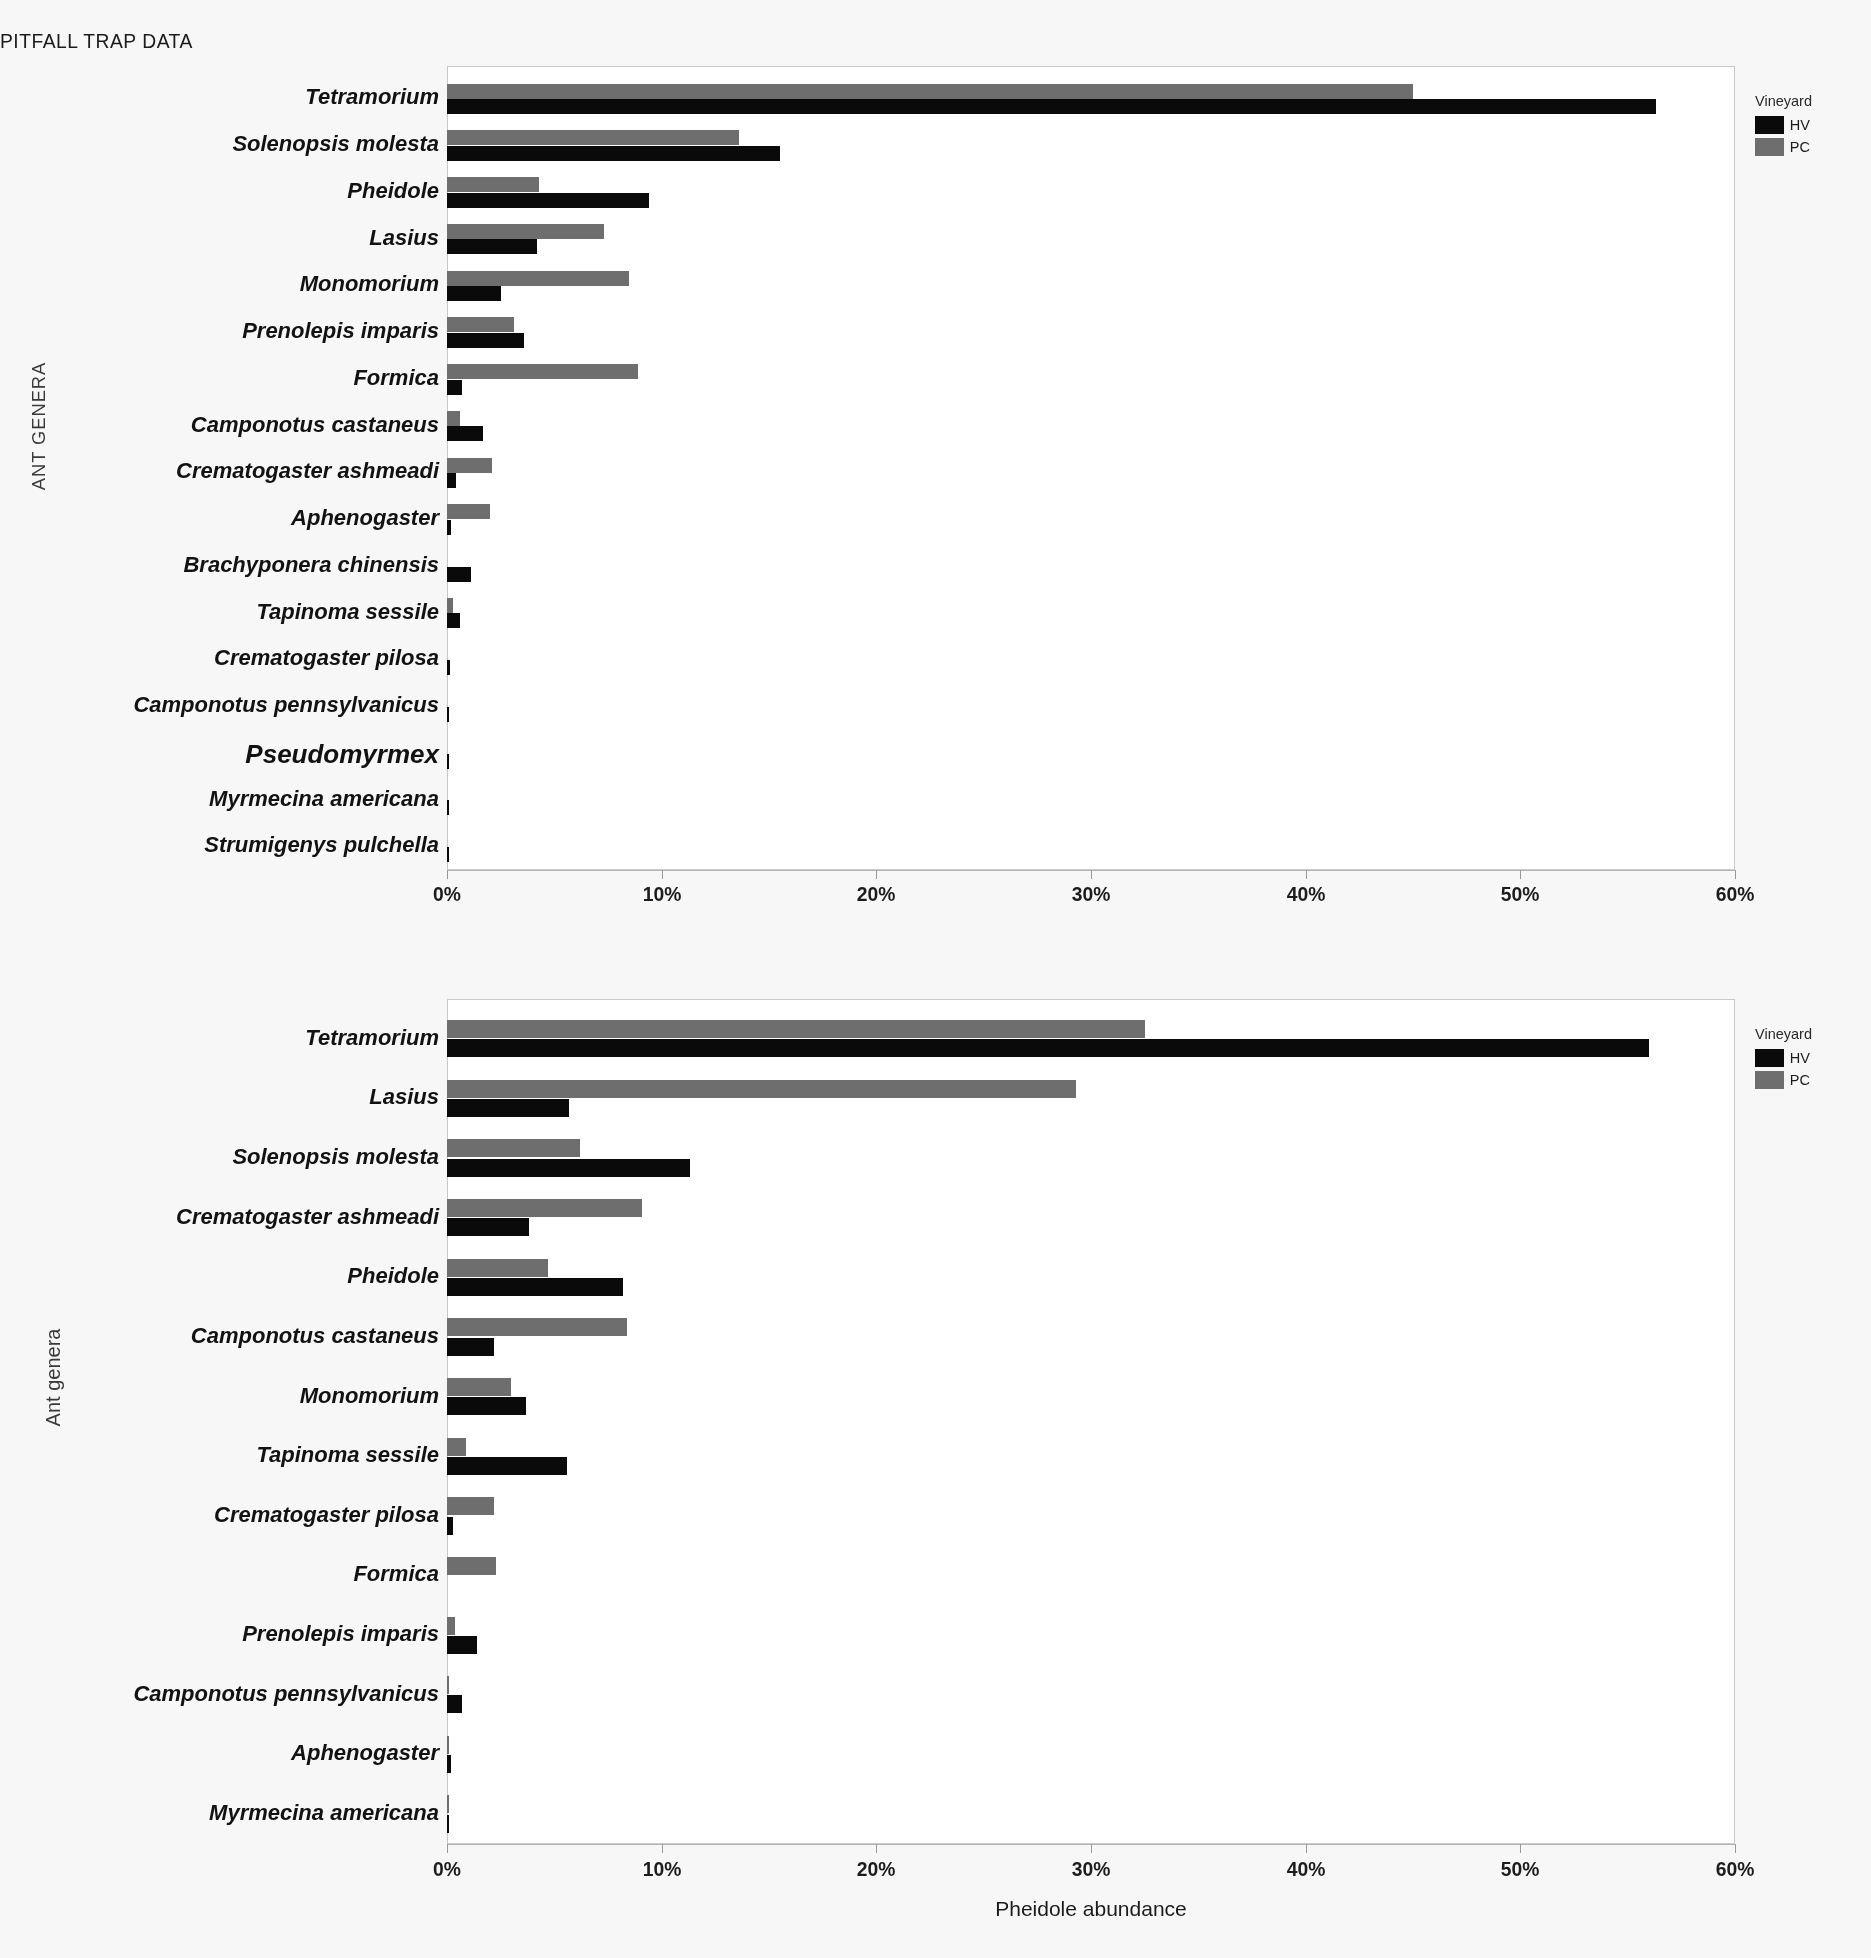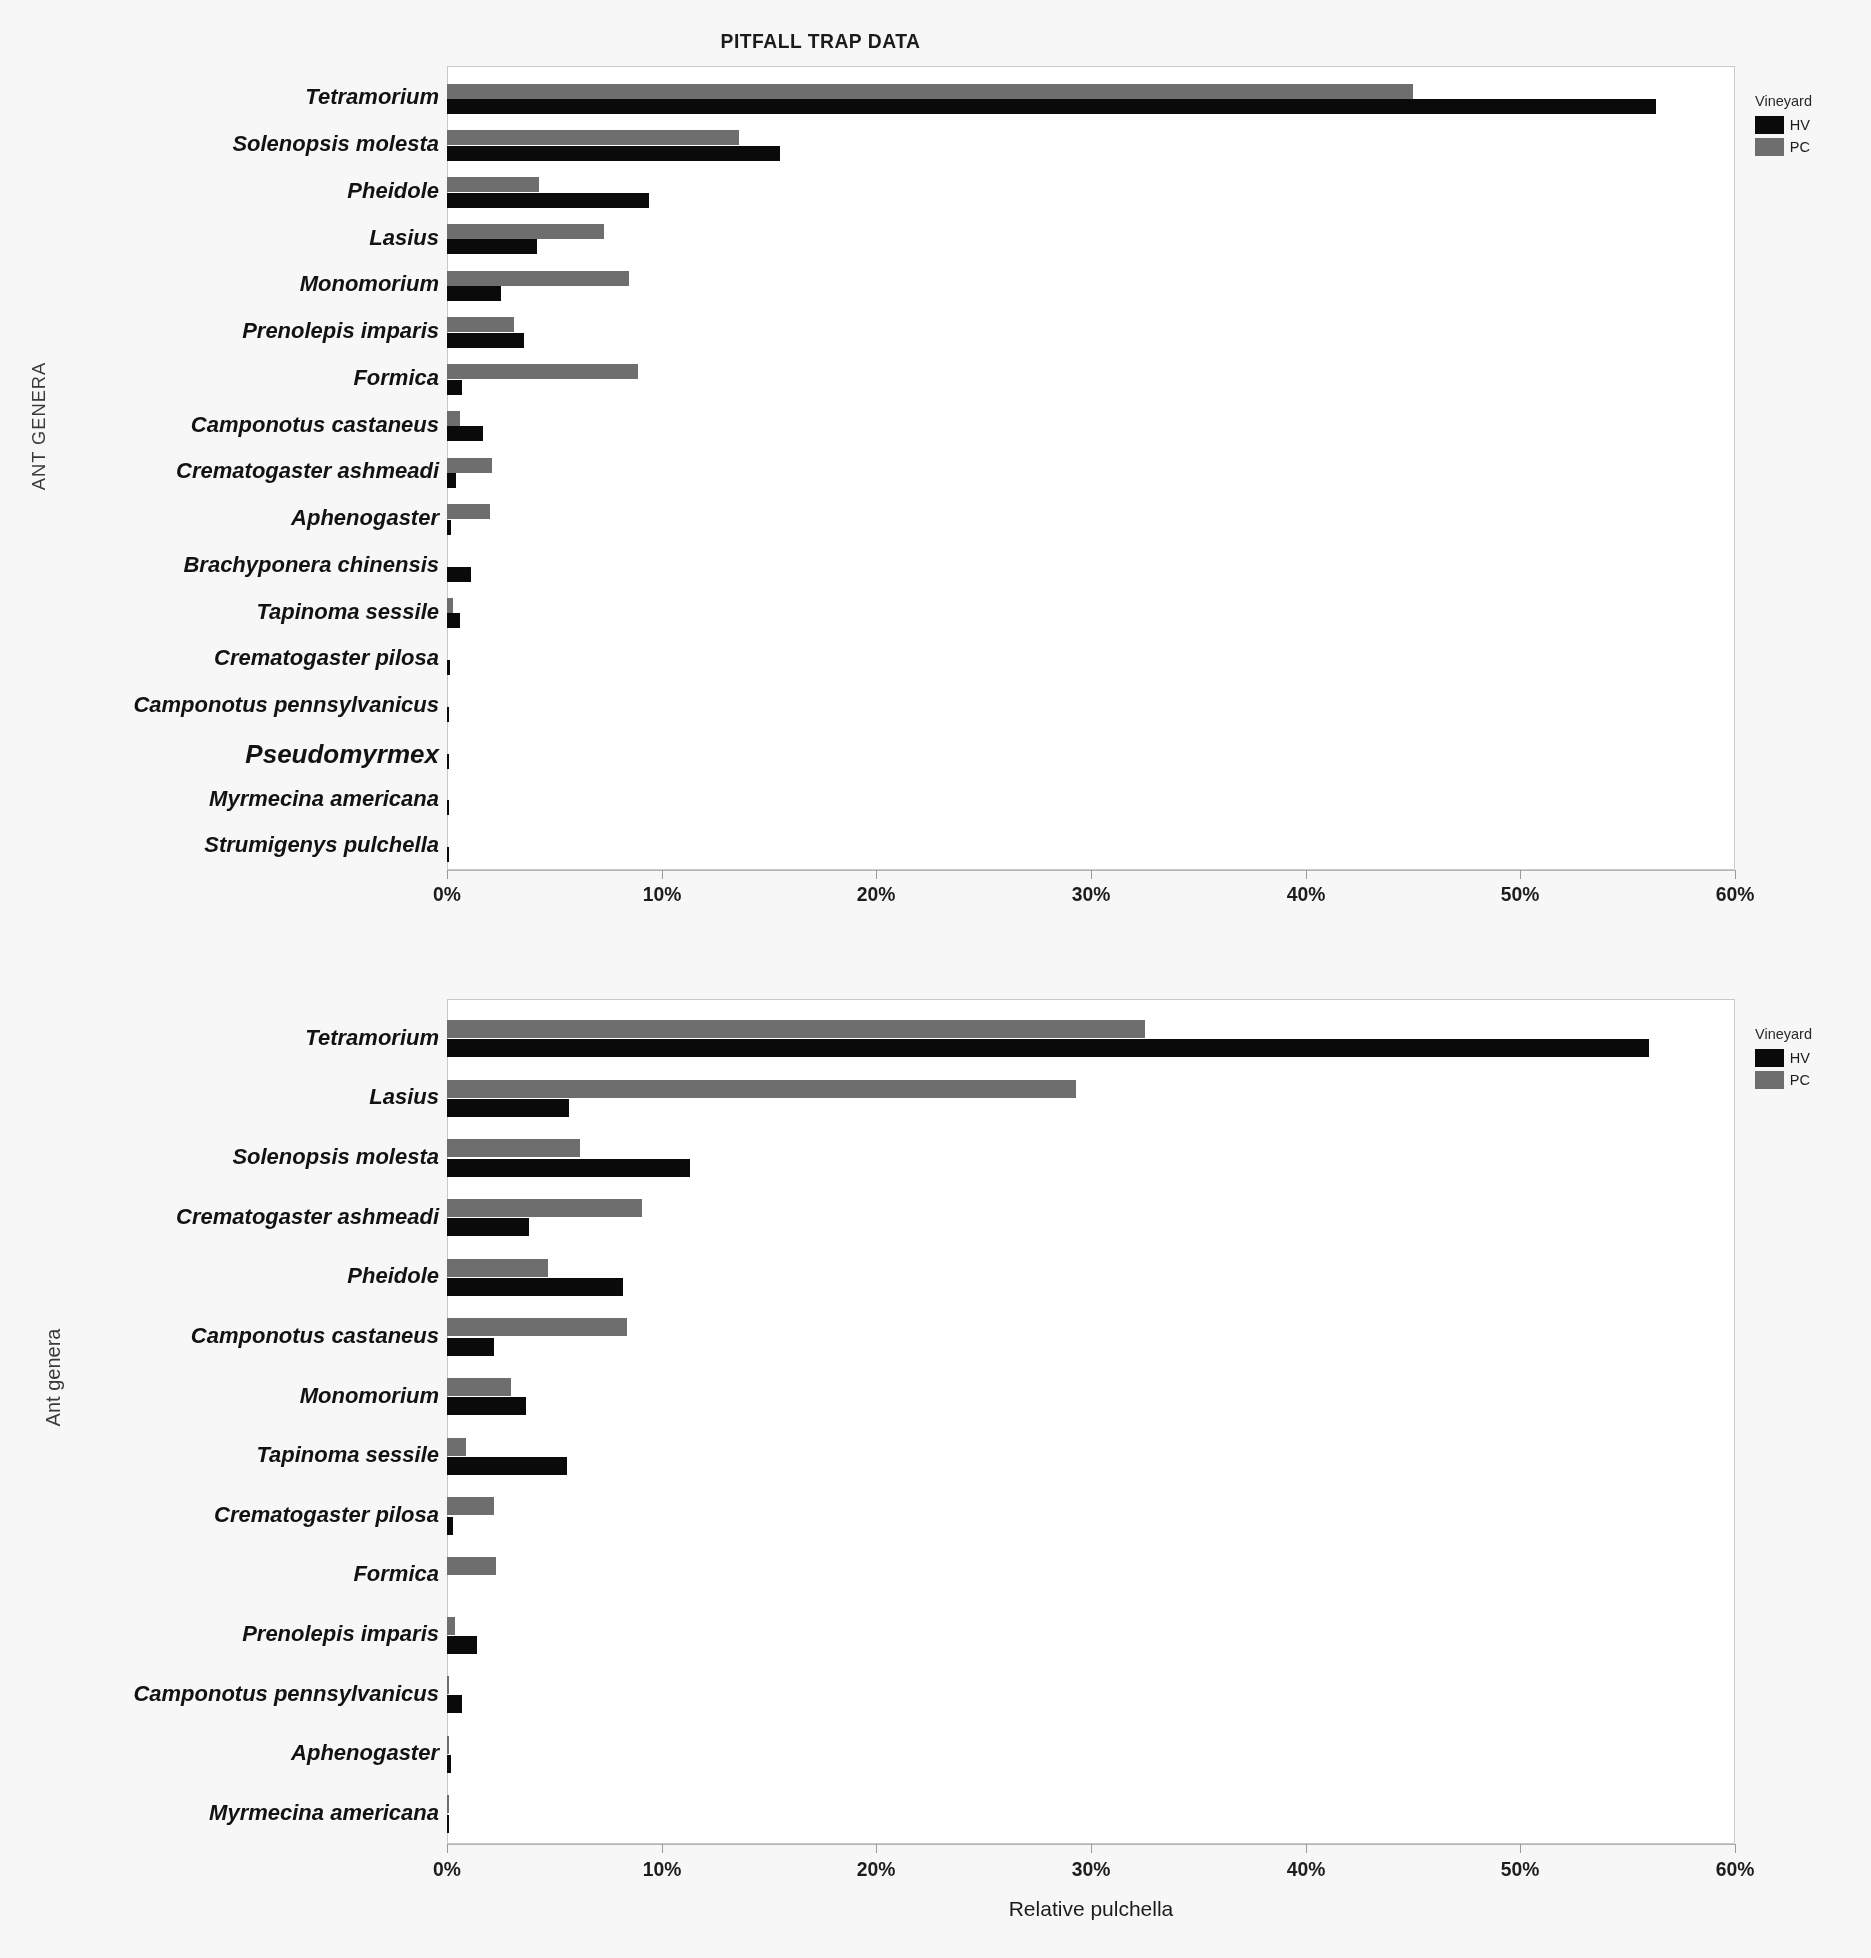--- a/index.html
+++ b/index.html
@@ -12,23 +12,23 @@
   #root {
     width: 1871px; height: 1958px;
     background: #f7f7f7;
     position: relative;
     overflow: hidden;
   }
 
   .chart-title {
     position: absolute;
     left: 0; right: 0;
-    text-align: center;
+    text-align: left;
     font-size: 19.3px;
-    font-weight: bold;
+    font-weight: normal;
     letter-spacing: 0.5px;
     color: #1b1b1b;
   }
 
   
   .ylabel {
     position: absolute;
     transform-origin: 50% 50%;
     transform: rotate(-90deg);
     white-space: nowrap;
@@ -273,16 +273,16 @@
       <div class="legend-title">Vineyard</div>
       <div class="legend-row">
         <span class="legend-swatch" style="background: rgb(10, 10, 10);"></span>
         <span class="legend-label">HV</span>
       </div>
       <div class="legend-row">
         <span class="legend-swatch" style="background: rgb(110, 110, 110);"></span>
         <span class="legend-label">PC</span>
       </div>
     </div>
-    <div class="xlabel" style="left: 447px; width: 1288px; top: 1897px;">Relative pulchella</div>
+    <div class="xlabel" style="left: 447px; width: 1288px; top: 1897px;">Pheidole abundance</div>
     <div class="ghost-text" style="left: 946px; top: 908px;"></div>
   </div>
 
 
 </body></html>

